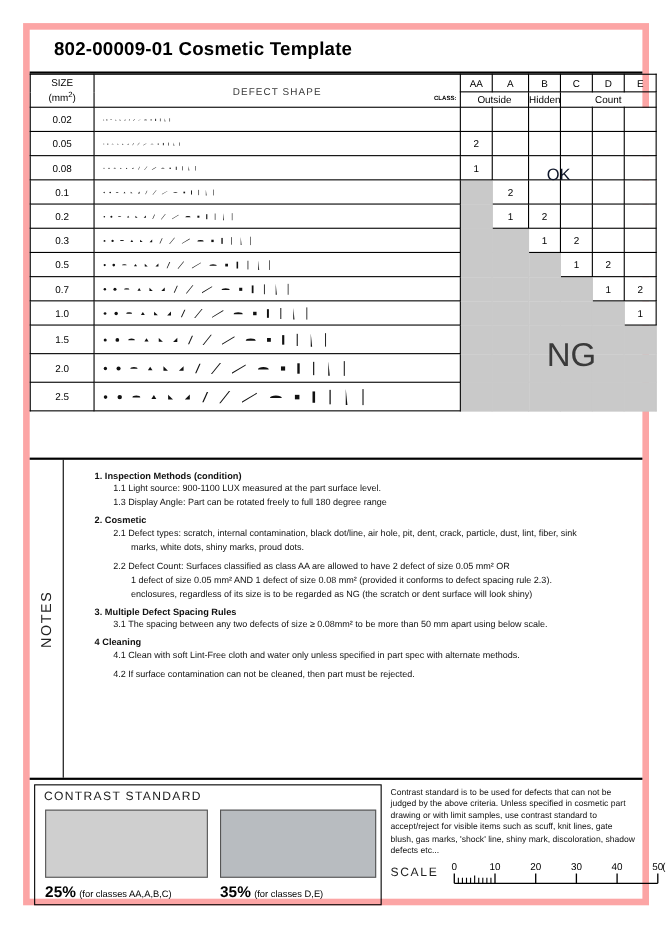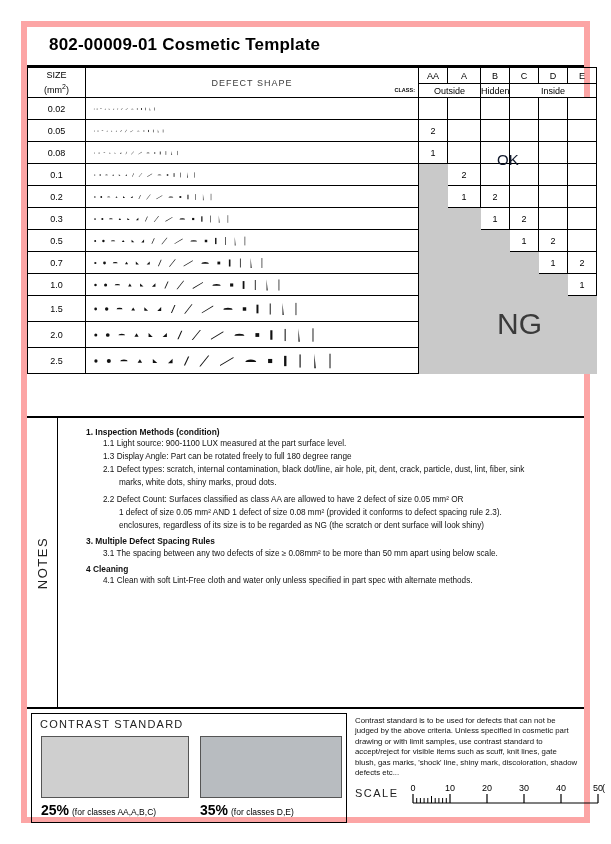--- a/index.html
+++ b/index.html
@@ -161,21 +161,21 @@
           <td class="hdr-cls">AA</td>
           <td class="hdr-cls">A</td>
           <td class="hdr-cls">B</td>
           <td class="hdr-cls">C</td>
           <td class="hdr-cls">D</td>
           <td class="hdr-cls">E</td>
         </tr>
         <tr>
           <td class="hdr-grp" colspan="2">Outside</td>
           <td class="hdr-grp">Hidden</td>
-          <td class="hdr-grp" colspan="3">Inside</td>
+          <td class="hdr-grp" colspan="3">Count</td>
         </tr>
       </thead>
       <tbody id="tbody">
           <tr class="rowh">
             <td class="size-cell">0.02</td>
             <td>
               <div class="shape-row">
                 <svg width="322" height="26" viewBox="0 0 322 26">
                   <circle cx="2.2475" cy="13" r="0.45" fill="#111"></circle>
                   <circle cx="5.151153846153846" cy="13" r="0.5" fill="#111"></circle>
@@ -536,29 +536,31 @@
     </table>
 
     <div class="notes-wrap">
       <div class="notes-label">
         <span>NOTES</span>
       </div>
       <div class="notes-body" id="notes-body">
           <div class="n-h">1. Inspection Methods (condition)</div>
           <div class="n-i">1.1 Light source: 900-1100 LUX measured at the part surface level.</div>
           <div class="n-i">1.3 Display Angle: Part can be rotated freely to full 180 degree range</div>
+          <div class="n-h">2. Cosmetic</div>
           <div class="n-i">2.1 Defect types: scratch, internal contamination, black dot/line, air hole, pit, dent, crack, particle, dust, lint, fiber, sink</div>
           <div class="n-i2">marks, white dots, shiny marks, proud dots.</div>
           <div class="n-i n-gap">2.2 Defect Count: Surfaces classified as class AA are allowed to have 2 defect of size 0.05 mm² OR</div>
           <div class="n-i2">1 defect of size 0.05 mm² AND 1 defect of size 0.08 mm² (provided it conforms to defect spacing rule 2.3).</div>
           <div class="n-i2">enclosures, regardless of its size is to be regarded as NG (the scratch or dent surface will look shiny)</div>
           <div class="n-h">3. Multiple Defect Spacing Rules</div>
           <div class="n-i">3.1 The spacing between any two defects of size ≥ 0.08mm²  to be more than 50 mm apart using below scale.</div>
           <div class="n-h">4 Cleaning</div>
           <div class="n-i">4.1  Clean with soft Lint-Free cloth and water only unless specified in part spec with alternate methods.</div>
+          <div class="n-i n-gap">4.2  If surface contamination can not be cleaned, then part must be rejected.</div>
         </div>
     </div>
 
     <div class="cs-wrap">
       <div class="cs-left">
         <div class="cs-title">CONTRAST STANDARD</div>
         <div class="swatch sw1" style="background: rgb(207, 207, 207);"></div>
         <div class="swatch sw2" style="background: rgb(184, 188, 192);"></div>
         <div class="pct pct1">
           <span>25%</span><span class="pct-sub">(for classes AA,A,B,C)</span>

